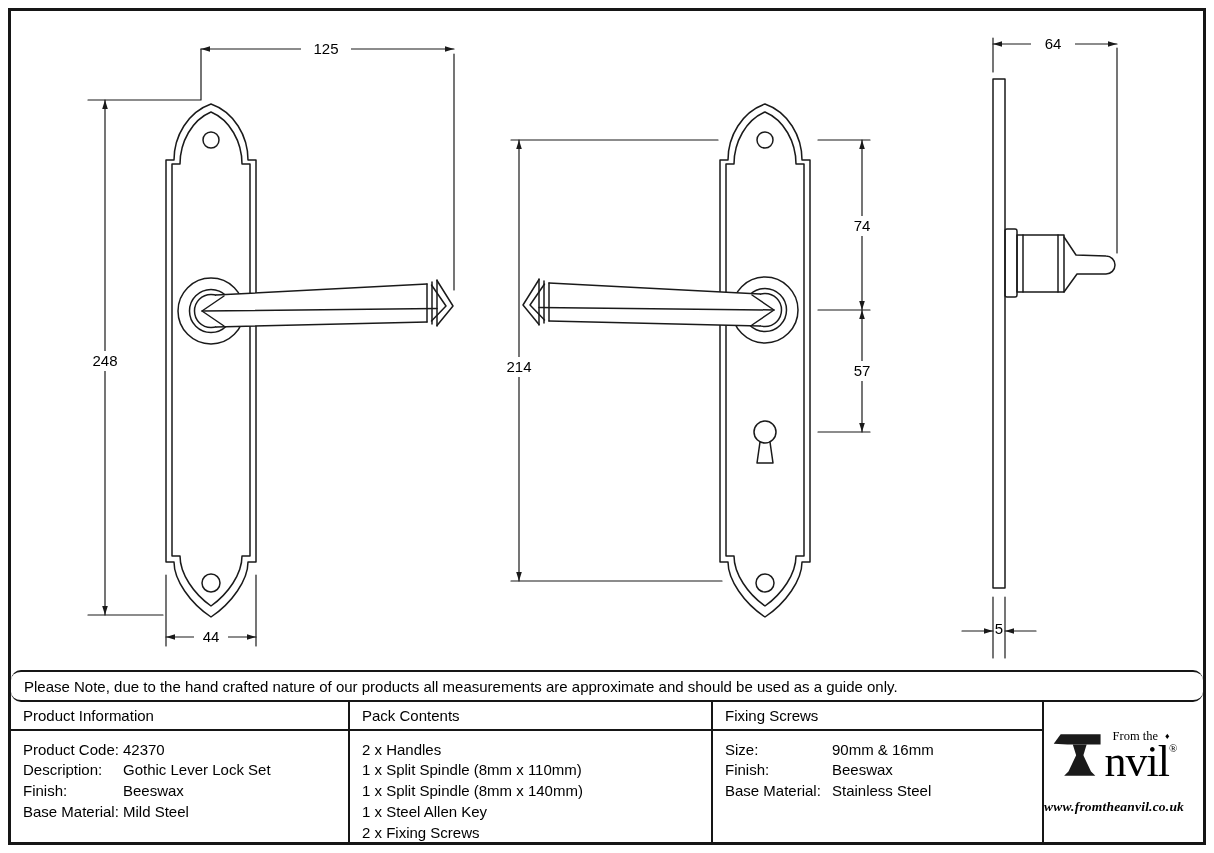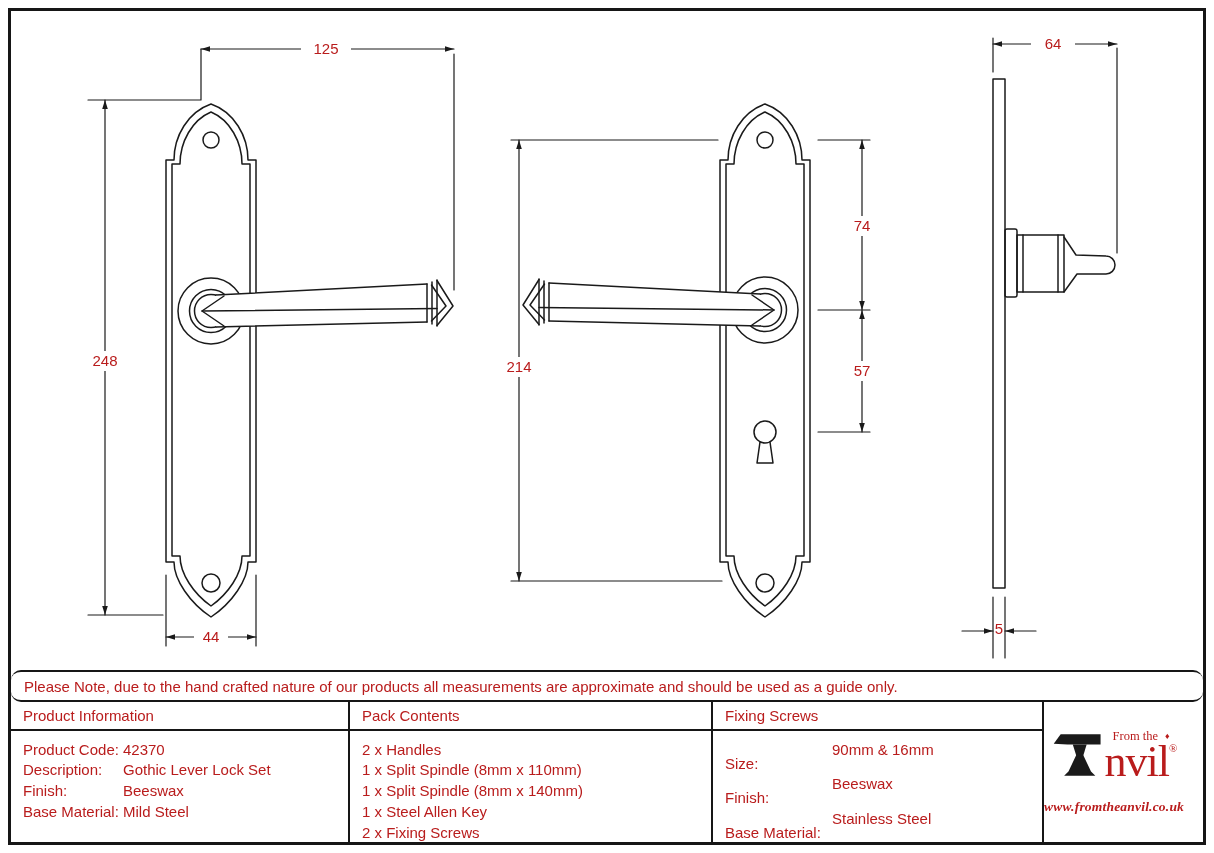--- a/index.html
+++ b/index.html
@@ -1,18 +1,18 @@
 <!DOCTYPE html>
 <html><head>
 <meta charset="utf-8">
 <style>
   html,body{margin:0;padding:0;background:#e8e8e8;}
   .canvas{
     position:relative;width:1214px;height:853px;background:#ffffff;
-    font-family:"Liberation Sans","DejaVu Sans",sans-serif;color:#b91c1c;
+    font-family:"Liberation Sans","DejaVu Sans",sans-serif;color:#000000;
     overflow:hidden;margin:0 auto;
   }
   .frame{position:absolute;left:8px;top:8px;right:8px;bottom:8px;border:3px solid #161616;}
   svg.drawing{position:absolute;left:0;top:0;}
   svg.drawing path, svg.drawing circle, svg.drawing rect, svg.drawing line{
     fill:none;stroke:#1a1a1a;stroke-width:1.5;stroke-linejoin:round;stroke-linecap:round;
   }
   svg.drawing .dim{stroke-width:1.2;}
   svg.drawing .arr{fill:#1a1a1a;stroke:none;}
   svg.drawing .whitefill{fill:#ffffff;stroke:none;}
@@ -36,21 +36,21 @@
   .tcol.c2{width:363px;}
   .tcol.c3{width:331px;}
   .tcol.logo-col{flex:1;border-right:none;display:flex;align-items:center;justify-content:flex-start;}
   .col-header{
     height:28.5px;box-sizing:border-box;border-bottom:2.5px solid #161616;
     padding:5px 0 16px 12px;font-size:15px;
   }
   .col-body{padding:9px 0 0 12px;font-size:15px;}
   .kv{display:flex;line-height:20.8px;}
   .kv .k{width:100px;flex:none;}
-  .c3 .kv .k{width:107px;margin-top:14px;}
+  .c3 .kv .k{width:107px;}
   .pack-item{line-height:20.8px;}
 
   .logo{display:flex;flex-direction:column;align-items:center;}
   .logo-main{display:flex;align-items:flex-end;}
   .logo-right{display:flex;flex-direction:column;margin-left:1px;}
   .logo-fromthe{font-family:"Liberation Serif","DejaVu Serif",serif;font-size:12.5px;
     display:flex;align-items:center;gap:7px;margin:0 0 1px 8px;}
   .logo-diamond{font-size:9px;line-height:1;}
   .logo-brand{font-family:"Liberation Serif","DejaVu Serif",serif;font-size:44px;
     line-height:0.78;letter-spacing:-1px;display:flex;align-items:flex-start;}

